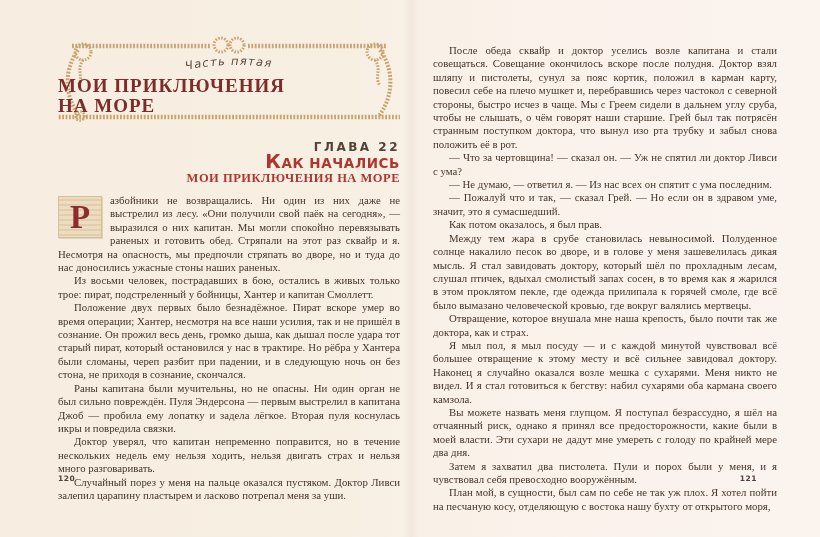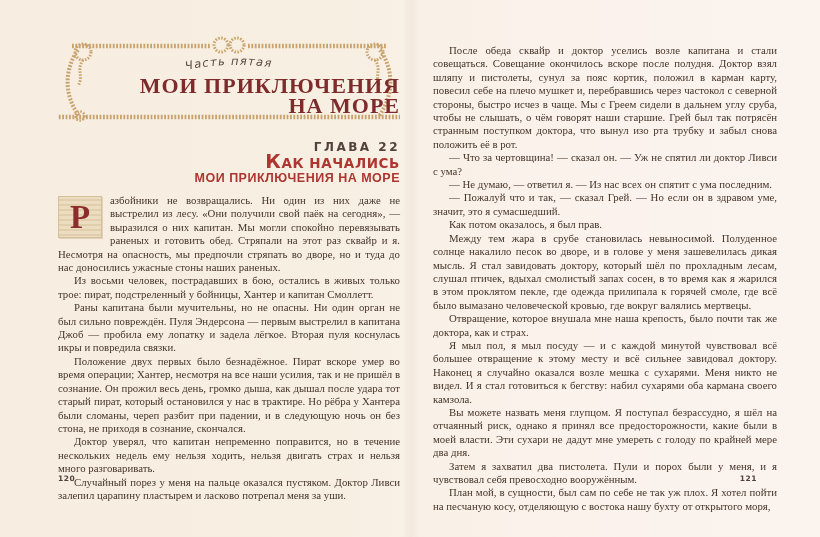--- a/index.html
+++ b/index.html
@@ -21,38 +21,38 @@
 
   
   .banner { position:relative; margin-top:36px; width:342px; height:88px; }
   .banner svg.rope { position:absolute; left:0; top:0; }
   .arc-label { position:absolute; left:0; top:12px; width:342px; height:34px; }
   .arc-label text {
     font-family:"DejaVu Sans",sans-serif; font-style:italic;
     font-size:11.5px; letter-spacing:1.2px; fill:#5c4b40;
   }
   .part-title {
-    position:absolute; left:0; top:40px; width:342px; text-align:right;
-    font-weight:bold; color:#7d2b2b; font-size:22px; line-height:20px;
+    position:absolute; left:0; top:40px; width:342px; text-align:left;
+    font-weight:bold; color:#7d2b2b; font-size:19px; line-height:20px;
     letter-spacing:1px;
   }
 
   
   .chapter-head { margin-top:16px; text-align:right; }
   .chapter-label {
     font-family:"DejaVu Sans",sans-serif; font-weight:bold;
     font-size:12px; letter-spacing:2.5px; color:#52423a; text-transform:uppercase;
   }
   .chapter-title-1 {
     font-family:"DejaVu Sans",sans-serif; font-weight:bold;
     font-size:13.5px; line-height:15px; letter-spacing:0.6px; color:#ae3631;
   }
   .chapter-title-1::first-letter { font-size:19px; }
   .chapter-title-2 {
-    font-family:Liberation Sans, sans-serif; font-weight:bold;
+    font-family:Liberation Serif, serif; font-weight:bold;
     font-size:12.5px; line-height:15px; letter-spacing:0.5px; color:#ae3631;
   }
 
   
   .body-text { margin-top:8px; font-size:10.8px; line-height:13.4px; text-align:justify; }
   .body-text p { text-indent:16px; }
   .body-text p.no-indent { text-indent:0; }
   .page.right .body-text { margin-top:44px; }
 
   .drop-cap {
@@ -115,22 +115,22 @@
       <div class="chapter-label">Глава 22</div>
       <div class="chapter-title-1">КАК НАЧАЛИСЬ</div>
       <div class="chapter-title-2">МОИ ПРИКЛЮЧЕНИЯ НА МОРЕ</div>
     </div>
 
     <div class="body-text">
       <div class="drop-cap">Р</div>
       <p class="no-indent">азбойники не возвращались. Ни один из них даже не выстрелил из лесу. «Они получили свой паёк на сегодня», — выразился о них капитан. Мы могли спокойно перевязывать раненых и готовить обед. Стряпали на этот раз сквайр и я. Несмотря на опасность, мы предпочли стряпать во дворе, но и туда до нас доносились ужасные стоны наших раненых.</p>
       <div>
           <p>Из восьми человек, пострадавших в бою, остались в живых только трое: пират, подстреленный у бойницы, Хантер и капитан Смоллетт.</p>
+          <p>Положение двух первых было безнадёжное. Пират вскоре умер во время операции; Хантер, несмотря на все наши усилия, так и не пришёл в сознание. Он прожил весь день, громко дыша, как дышал после удара тот старый пират, который остановился у нас в трактире. Но рёбра у Хантера были сломаны, череп разбит при падении, и в следующую ночь он без стона, не приходя в сознание, скончался.</p>
           <p>Раны капитана были мучительны, но не опасны. Ни один орган не был сильно повреждён. Пуля Эндерсона — первым выстрелил в капитана Джоб — пробила ему лопатку и задела лёгкое. Вторая пуля коснулась икры и повредила связки.</p>
-          <p>Положение двух первых было безнадёжное. Пират вскоре умер во время операции; Хантер, несмотря на все наши усилия, так и не пришёл в сознание. Он прожил весь день, громко дыша, как дышал после удара тот старый пират, который остановился у нас в трактире. Но рёбра у Хантера были сломаны, череп разбит при падении, и в следующую ночь он без стона, не приходя в сознание, скончался.</p>
           <p>Доктор уверял, что капитан непременно поправится, но в течение нескольких недель ему нельзя ходить, нельзя двигать страх и нельзя много разговаривать.</p>
           <p>Случайный порез у меня на пальце оказался пустяком. Доктор Ливси залепил царапину пластырем и ласково потрепал меня за уши.</p>
         </div>
     </div>
   </div>
 
   <div class="page right">
     <div class="body-text">
       <div>
           <p>После обеда сквайр и доктор уселись возле капитана и стали совещаться. Совещание окончилось вскоре после полудня. Доктор взял шляпу и пистолеты, сунул за пояс кортик, положил в карман карту, повесил себе на плечо мушкет и, перебравшись через частокол с северной стороны, быстро исчез в чаще. Мы с Греем сидели в дальнем углу сруба, чтобы не слышать, о чём говорят наши старшие. Грей был так потрясён странным поступком доктора, что вынул изо рта трубку и забыл снова положить её в рот.</p>

